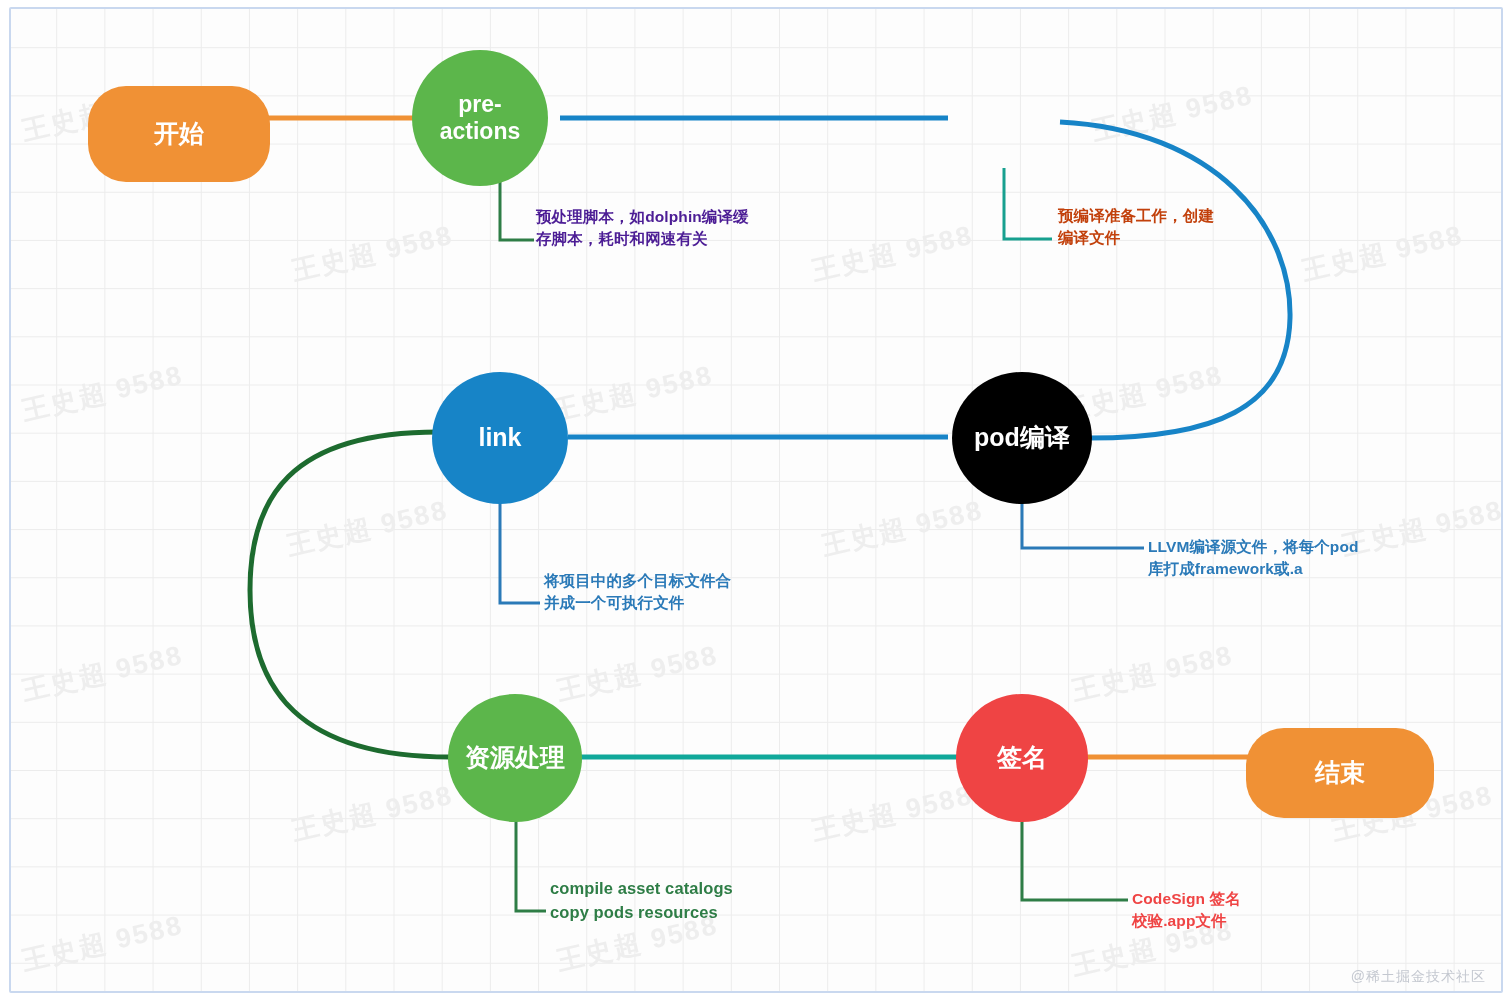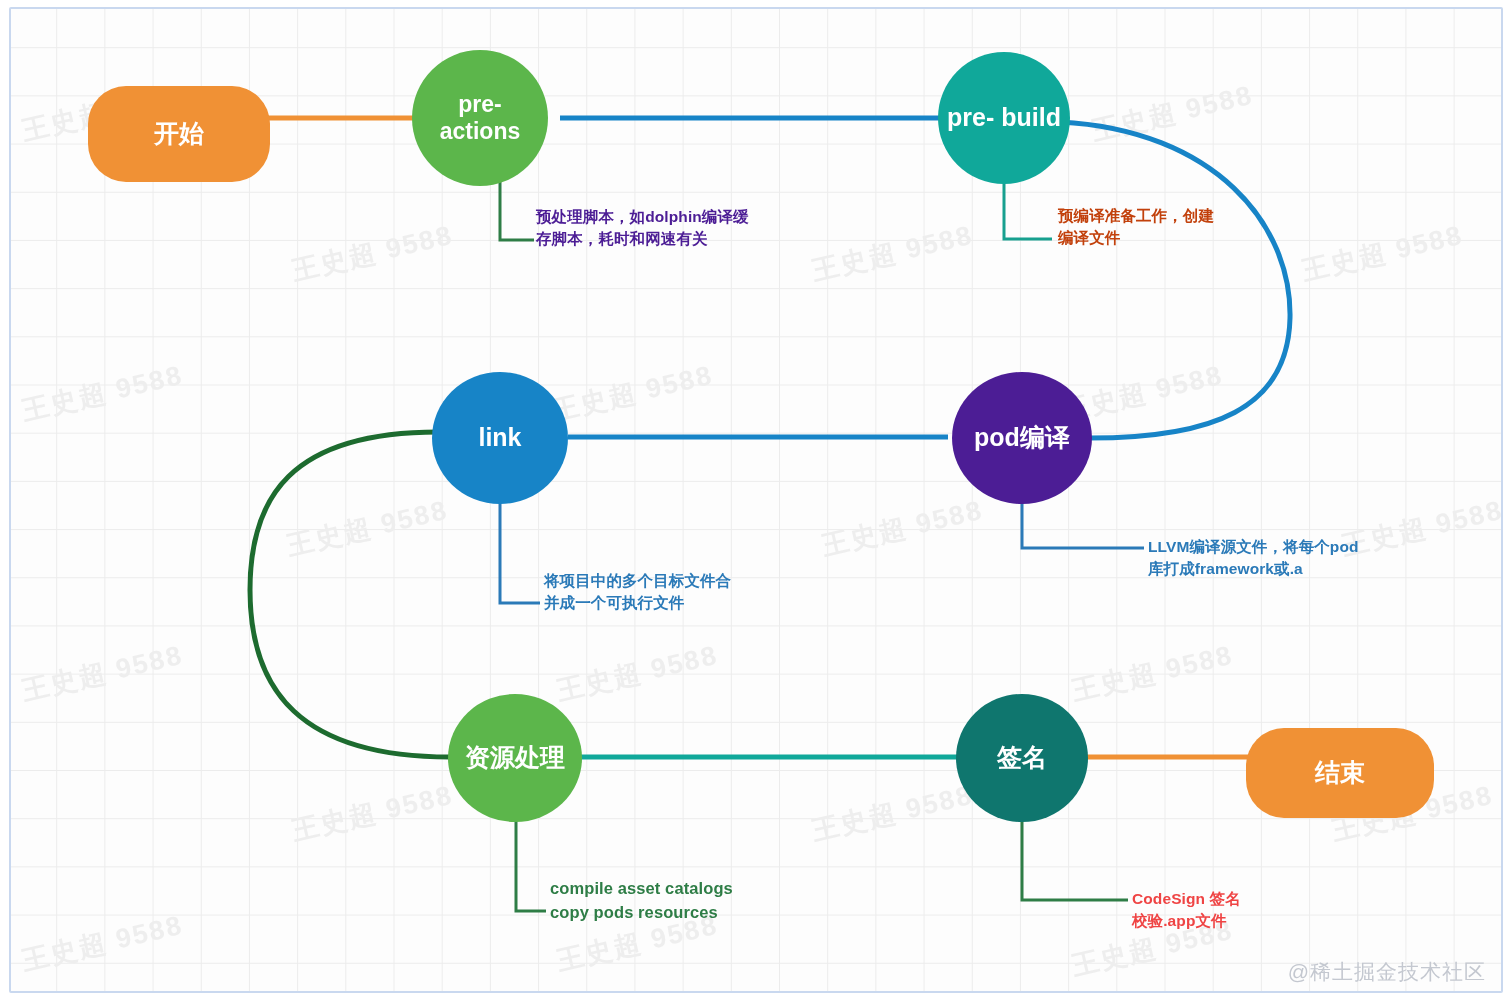--- a/index.html
+++ b/index.html
@@ -90,21 +90,21 @@
     font-weight: 600;
     line-height: 1.45;
     white-space: pre-line;
     letter-spacing: 0.1px;
   }
   #site-watermark {
     position: absolute;
     right: 26px;
     bottom: 16px;
     color: #c4c8d0;
-    font-size: 21px;
+    font-size: 14px;
     font-weight: 500;
     letter-spacing: 1px;
   }
 </style>
 </head>
 <body>
 
 <div id="canvas">
 
   <div id="frame"></div>
@@ -159,38 +159,34 @@
 
   <div class="node pill" style="left:88px; top:70px; width:182px; height:96px; background:#f09135; font-size:25px;">
     <span class="node-label">开始</span>
   </div>
 
   <div class="node circle" style="left:412px; top:50px; width:136px; height:136px; background:#5cb64b; font-size:23px;">
     <span class="node-label">pre-
 actions</span>
   </div>
 
-  <div class="node circle" style="left:938px; top:52px; width:132px; height:132px; background:#10a89a; font-size:25px;">
-    <span class="node-label">pre-
-build</span>
-  </div>
 
   <div class="node circle" style="left:432px; top:372px; width:136px; height:132px; background:#1784c7; font-size:25px;">
     <span class="node-label">link</span>
   </div>
 
-  <div class="node circle" style="left:952px; top:372px; width:140px; height:132px; background:#4c1d95; font-size:25px;">
+  <div class="node circle" style="left:952px; top:372px; width:140px; height:132px; background:#000000; font-size:25px;">
     <span class="node-label">pod编译</span>
   </div>
 
   <div class="node circle" style="left:448px; top:694px; width:134px; height:128px; background:#5cb64b; font-size:25px;">
     <span class="node-label">资源处理</span>
   </div>
 
-  <div class="node circle" style="left:956px; top:694px; width:132px; height:128px; background:#0f766e; font-size:25px;">
+  <div class="node circle" style="left:956px; top:694px; width:132px; height:128px; background:#ef4444; font-size:25px;">
     <span class="node-label">签名</span>
   </div>
 
   <div class="node pill" style="left:1246px; top:712px; width:188px; height:90px; background:#f09135; font-size:25px;font-family:Liberation Serif, serif;">
     <span class="node-label">结束</span>
   </div>
 
   <div class="ann" style="left:536px; top:206px; color:#4c1d95;">预处理脚本，如dolphin编译缓
 存脚本，耗时和网速有关</div>
 

